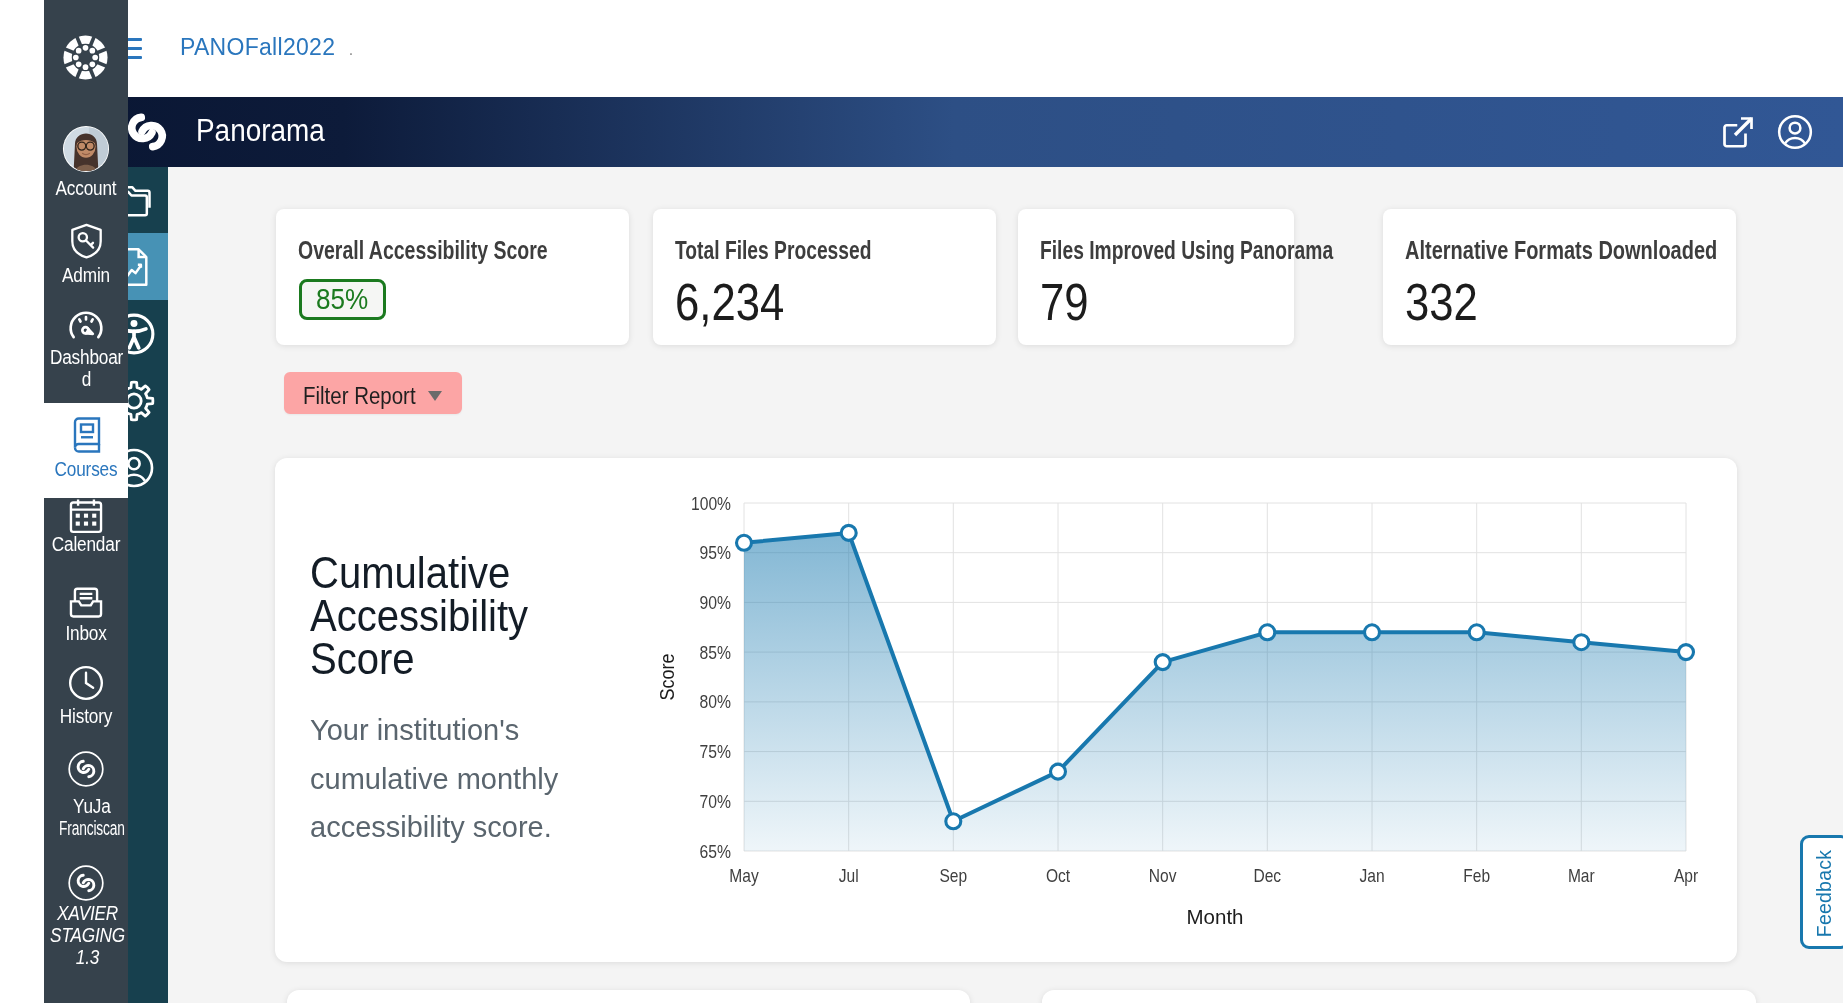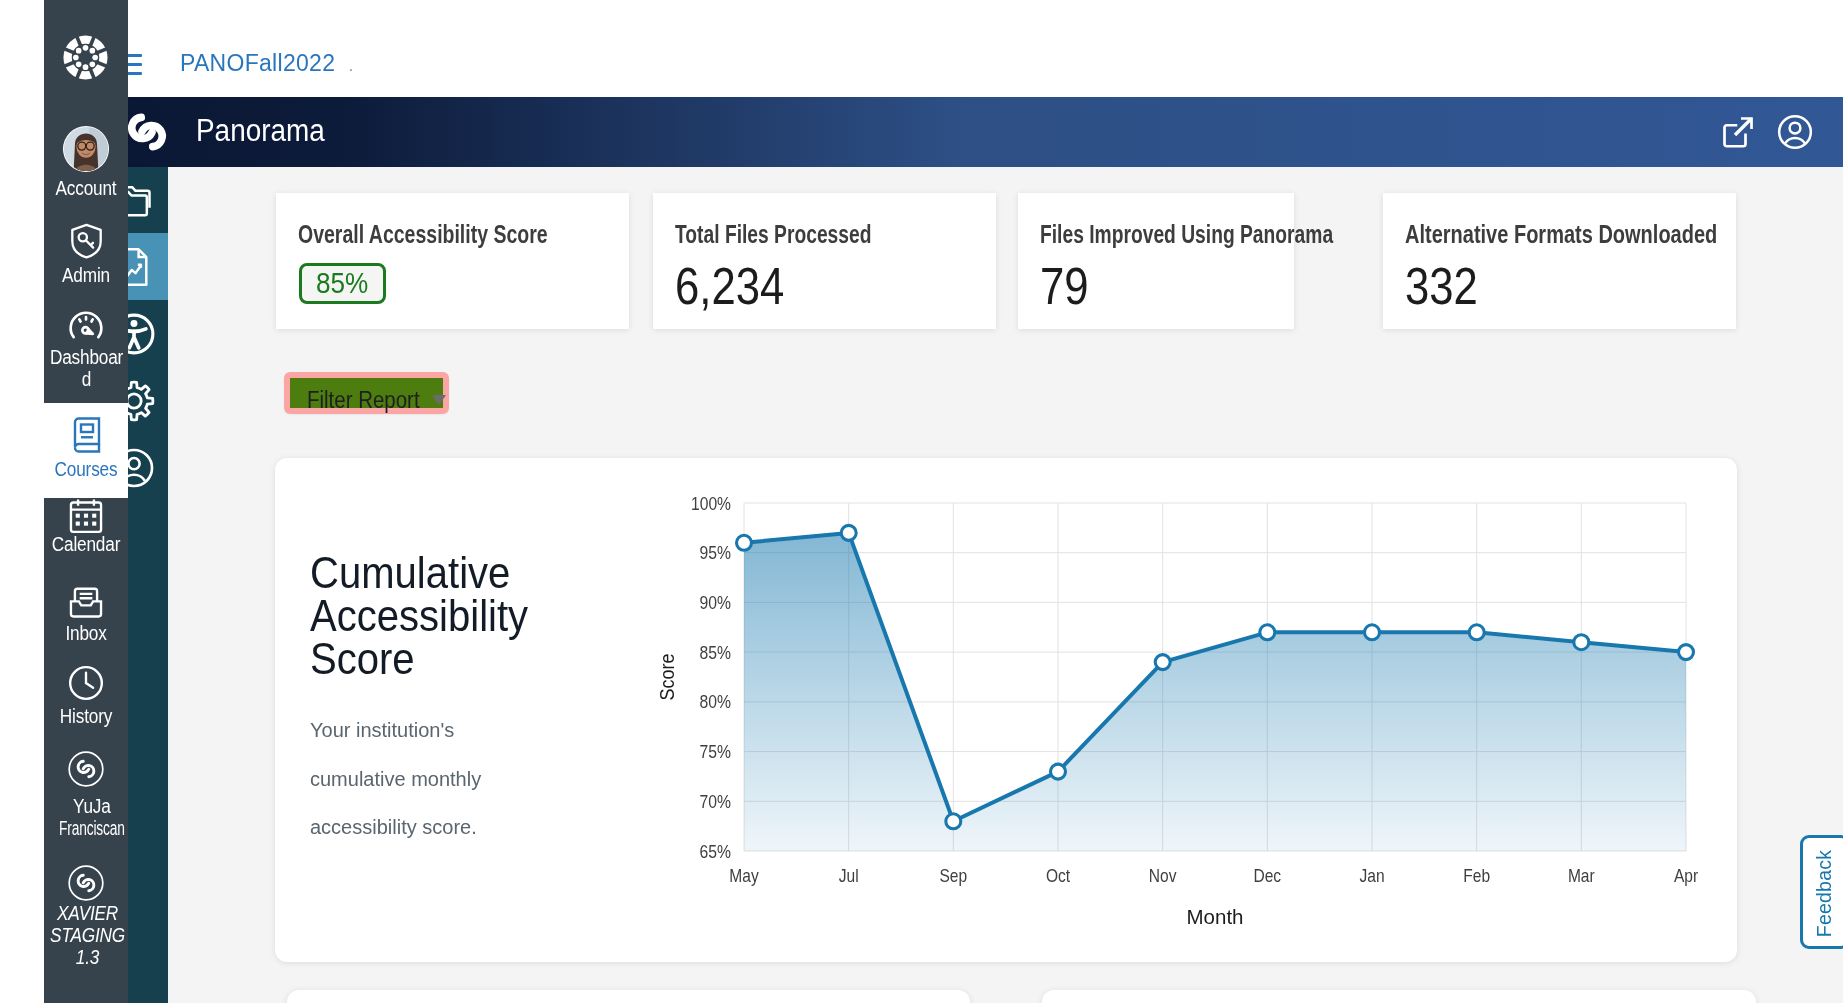--- a/index.html
+++ b/index.html
@@ -10,61 +10,61 @@
   
   #sidebar { position:absolute; left:0; top:0; width:84px; height:1003px; background:#36424c; z-index:5;margin-left:44px; }
   .side-item { position:absolute; width:84px; text-align:center; color:#fff; }
   .side-label { font-size:20px; color:#fff; line-height:22px; display:inline-block;
     transform:scaleX(0.86); transform-origin:50% 0; letter-spacing:-0.2px; white-space:nowrap; }
 
   #courses-active { position:absolute; left:0; top:403px; width:84px; height:95px; background:#ffffff; }
 
   
   #topbar { position:absolute; left:84px; top:0; width:1759px; height:97px; background:#fff; z-index:1; }
-  #hamburger, #crumb { z-index:3;margin-top:16px; }
+  #hamburger, #crumb { z-index:3; }
   #hamburger { position:absolute; left:110px; top:38px; width:32px; height:21px; }
   #hamburger div { height:3px; background:#2a76bd; border-radius:1px; margin-bottom:6px; }
   #crumb { position:absolute; left:180px; top:34px; font-size:23px; color:#2a76bd; letter-spacing:0.3px; }
 
   
   #navbar { position:absolute; left:100px; top:97px; width:1743px; height:70px;
     background:linear-gradient(90deg, #0a1734 0%, #0d1b3a 14%, #2d4f85 49%, #315795 100%); z-index:4; }
   #pano-title { position:absolute; left:196px; top:113px; font-size:31px; color:#fff; z-index:5;
     transform-origin:0 0; transform:scaleX(0.9); }
 
   
   #rail { position:absolute; left:100px; top:167px; width:68px; height:836px; background:#17404e; z-index:4; }
   .rail-cell { position:absolute; left:0; width:68px; height:67px; display:flex; align-items:center; justify-content:center; }
   #rail-active { position:absolute; left:0; top:66px; width:68px; height:67px; background:#4792b5; }
 
   
   #main { position:absolute; left:168px; top:167px; width:1675px; height:836px; background:#f4f4f4; }
 
-  .card { position:absolute; background:#fff; border-radius:0; box-shadow:0 1px 6px rgba(0,0,0,0.10); }
+  .card { position:absolute; background:#fff; border-radius:8px; box-shadow:0 1px 6px rgba(0,0,0,0.10);margin-top:16px; }
   .card-title { position:absolute; left:22px; top:27px; font-size:25px; font-weight:700; color:#3d3d3d;
     white-space:nowrap; transform-origin:0 0; }
   .card-num { position:absolute; left:22px; top:63px; font-size:52px; font-weight:400; color:#1c1c1c;
     transform-origin:0 0; transform:scaleX(0.84); }
 
   #badge { position:absolute; left:23px; top:70px; width:87px; height:41px; border:3px solid #1b7a1f;
     border-radius:8px; background:#f5f6f4; color:#1b7a1f; font-size:29px; text-align:center; line-height:34px; }
   #badge span { display:inline-block; transform:scaleX(0.9); }
 
-  #filter-btn { position:absolute; left:284px; top:372px; width:165px; height:42px; background:#4d7c0f;
-    border:6px solid #fca5a5; border-radius:6px; box-shadow:0 1px 2px rgba(0,0,0,0.05);}
+  #filter-btn { position:absolute; left:284px; top:372px; width:178px; height:42px; background:#fca5a5;
+    border:2px solid #fca5a5; border-radius:6px; box-shadow:0 1px 2px rgba(0,0,0,0.05);}
   #filter-btn span { position:absolute; left:17px; top:9px; font-size:23px; color:#1f1f1f;
     transform-origin:0 0; transform:scaleX(0.89); white-space:nowrap; }
   #filter-caret { position:absolute; left:142px; top:17px; width:0; height:0;
     border-left:7.5px solid transparent; border-right:7.5px solid transparent; border-top:10px solid #6b6b6b; }
 
   #chart-card { position:absolute; left:275px; top:458px; width:1462px; height:504px; background:#fff;
     border-radius:12px; box-shadow:0 1px 6px rgba(0,0,0,0.10); }
   #chart-head { position:absolute; left:310px; top:551px; font-size:45px; line-height:43px; color:#131c26;
     transform-origin:0 0; transform:scaleX(0.89); }
-  #chart-desc { position:absolute; left:310px; top:706px; font-size:20px; line-height:48.5px; color:#5a656e; }
+  #chart-desc { position:absolute; left:310px; top:706px; font-size:29px; line-height:48.5px; color:#5a656e; }
 
   .bcard { position:absolute; background:#fff; border-radius:12px; box-shadow:0 1px 6px rgba(0,0,0,0.10); }
 
   #feedback { position:absolute; left:1800px; top:835px; width:50px; height:114px; background:#fff;
     border:3px solid #1878ae; border-radius:9px; z-index:6; }
   #feedback span { position:absolute; left:-29px; top:44px; display:block; width:100px; text-align:center;
     transform:rotate(-90deg); color:#1878ae; font-size:19.5px; font-weight:500; letter-spacing:0.2px; }
 </style>
 </head>
 <body>

